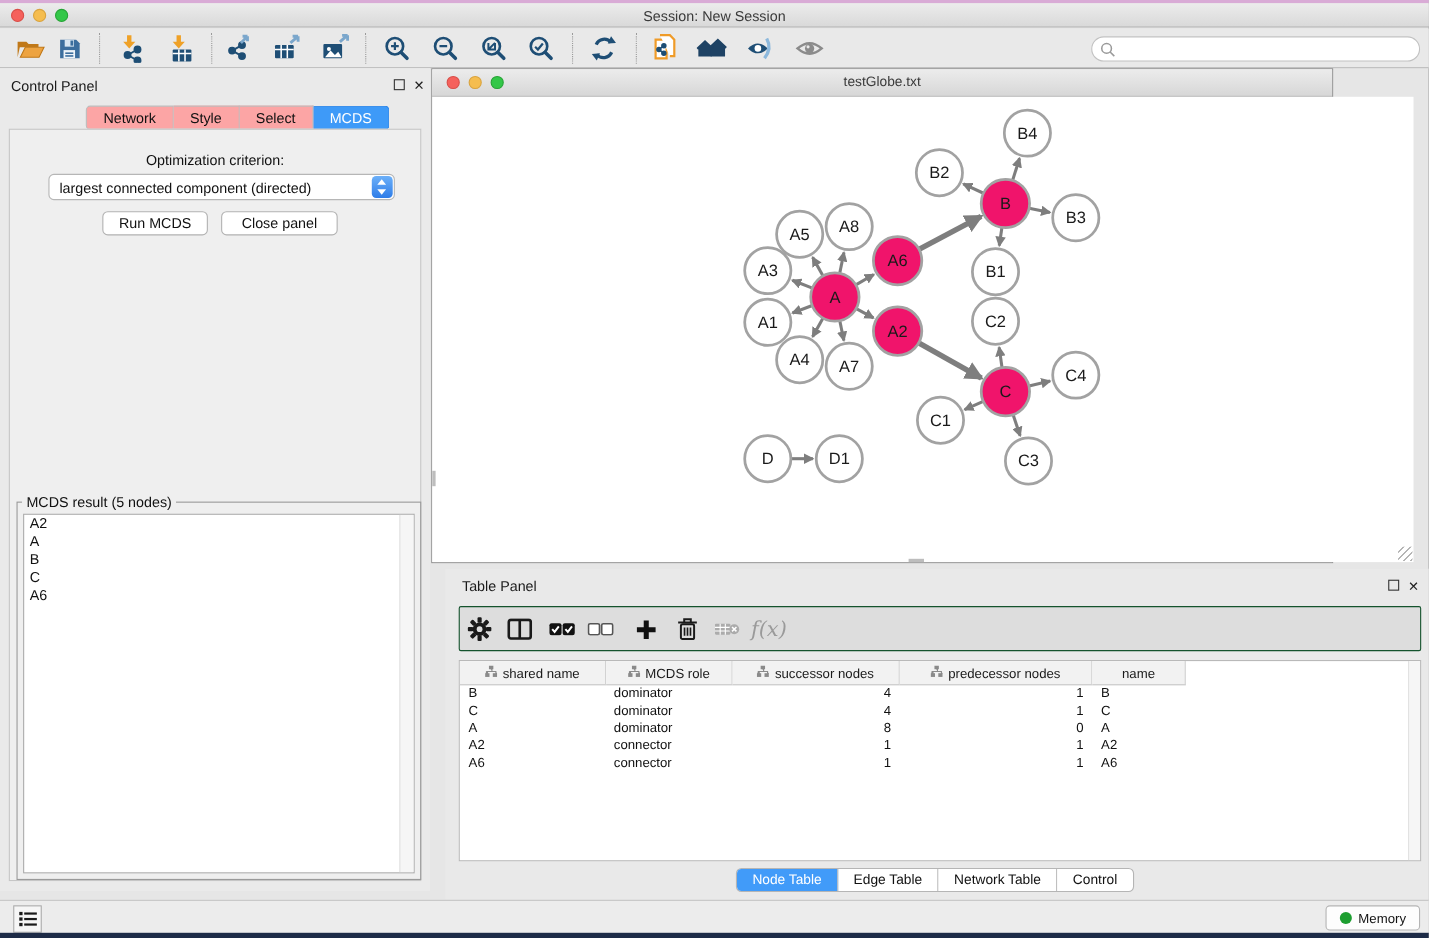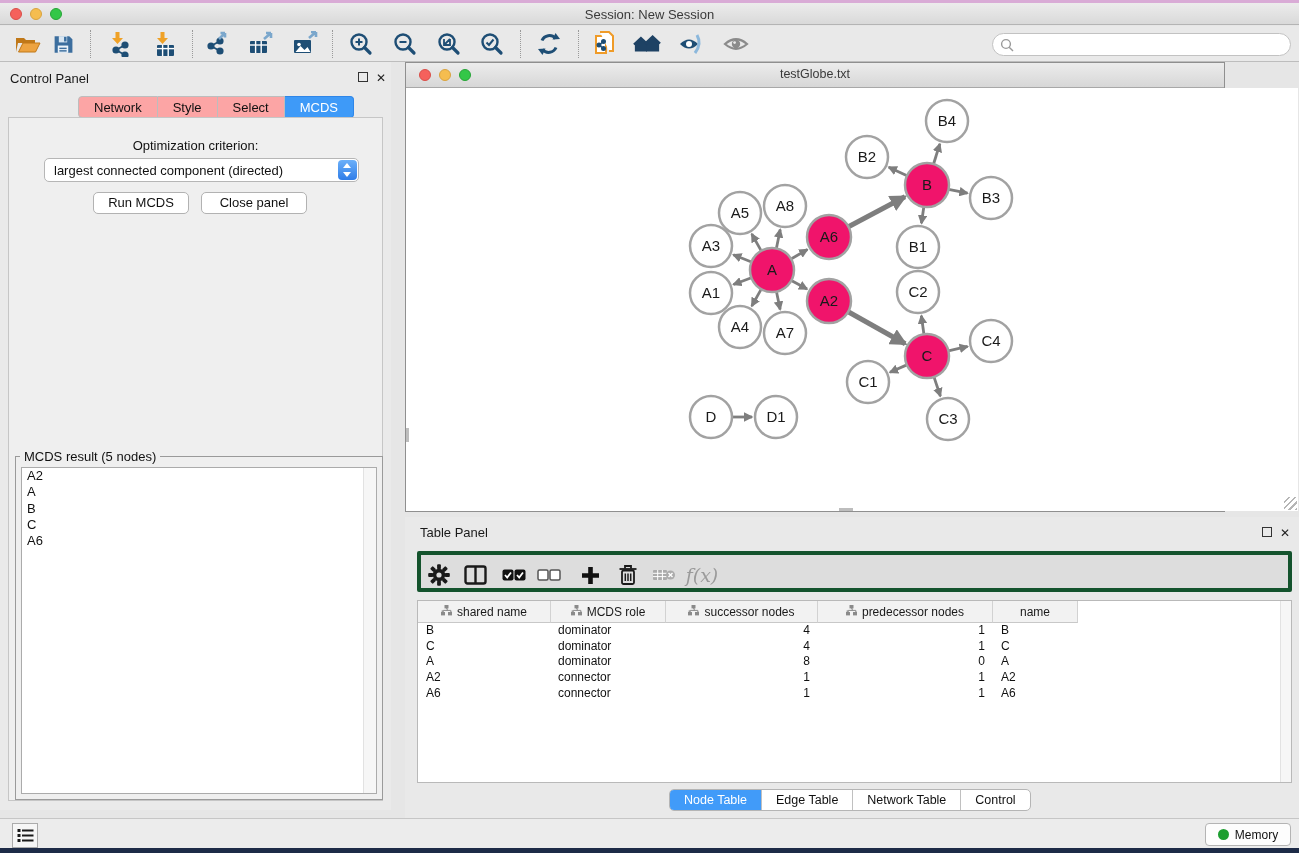--- a/index.html
+++ b/index.html
@@ -56,36 +56,36 @@
     font-size:13px; color:#111; text-align:center; line-height:20px; cursor:pointer; }
   .fieldset { position:absolute; left:6px; top:338px; width:368px; height:344px; border:1px solid #9a9a9a; }
   .fieldset .legend { position:absolute; top:-8px; left:4px; background:#efefef; padding:0 4px;
     font-size:13px; color:#111; }
   .mcds-list { position:absolute; left:5px; top:10px; right:5px; bottom:5px; background:#fff;
     border:1px solid #ababab; overflow:hidden; }
   .mcds-item { font-size:13px; color:#111; line-height:16.3px; padding-left:5px; }
   .vtrack { position:absolute; right:0; top:0; bottom:0; width:13px; background:#f6f6f6; border-left:1px solid #e2e2e2; }
 
   
-  .net-window { position:absolute; left:405px; top:62px; width:820px; height:450px;
+  .net-window { position:absolute; left:392px; top:62px; width:820px; height:450px;
     border:1px solid #8f8f8f; background:#fff; }
   .win-titlebar { position:relative; width:100%; height:25px;
     background:linear-gradient(#ececec,#d7d7d7); border-bottom:1px solid #a8a8a8; }
   .win-titlebar .lights { top:6px; left:13px; }
   .win-titlebar .wtitle { font-size:12.5px; }
   .net-canvas { position:relative; width:892px; height:423px; background:#fff; }
   .resize-grip { position:absolute; right:1px; bottom:1px; width:13px; height:13px; cursor:nwse-resize;
     background:repeating-linear-gradient(135deg, transparent 0 3px, #b5b5b5 3px 4.5px); }
   .scrollmark-v { position:absolute; left:0; top:340px; width:3px; height:14px; background:#bdbdbd; }
   .scrollmark-h { position:absolute; left:433px; bottom:0; width:14px; height:3px; background:#bdbdbd; }
 
   
   .table-panel { position:absolute; left:405px; top:517px; width:894px; height:301px; background:#e9e9e9; }
   .tp-toolbar { position:absolute; left:12px; top:34px; width:875px; height:41px; background:#dddddd;
-    border:4px solid #14532d; border-radius:2px; }
+    border:1px solid #14532d; border-radius:2px; }
   .tpi { position:absolute; top:7px; width:26px; height:26px; display:flex; align-items:center;
     justify-content:center; cursor:pointer; }
   .fx { font-family:"DejaVu Serif","Liberation Serif",serif; font-style:italic; font-size:19px; color:#9a9a9a; }
   .ntable { position:absolute; left:12px; top:83px; width:875px; height:183px; background:#fff;
     border:1px solid #b9b9b9; overflow:hidden; }
   .thead { position:absolute; left:0; top:0; height:22px; display:flex; }
   .th { height:22px; background:#f2f2f2; border-right:1px solid #d2d2d2; border-bottom:1px solid #c8c8c8;
     display:flex; align-items:center; justify-content:center; gap:5px; font-size:12px; color:#1a1a1a; cursor:pointer; }
   .tbody { position:absolute; left:0; top:22px; right:0; bottom:0; }
   .tr { position:relative; height:15.7px; display:flex; cursor:default; }

